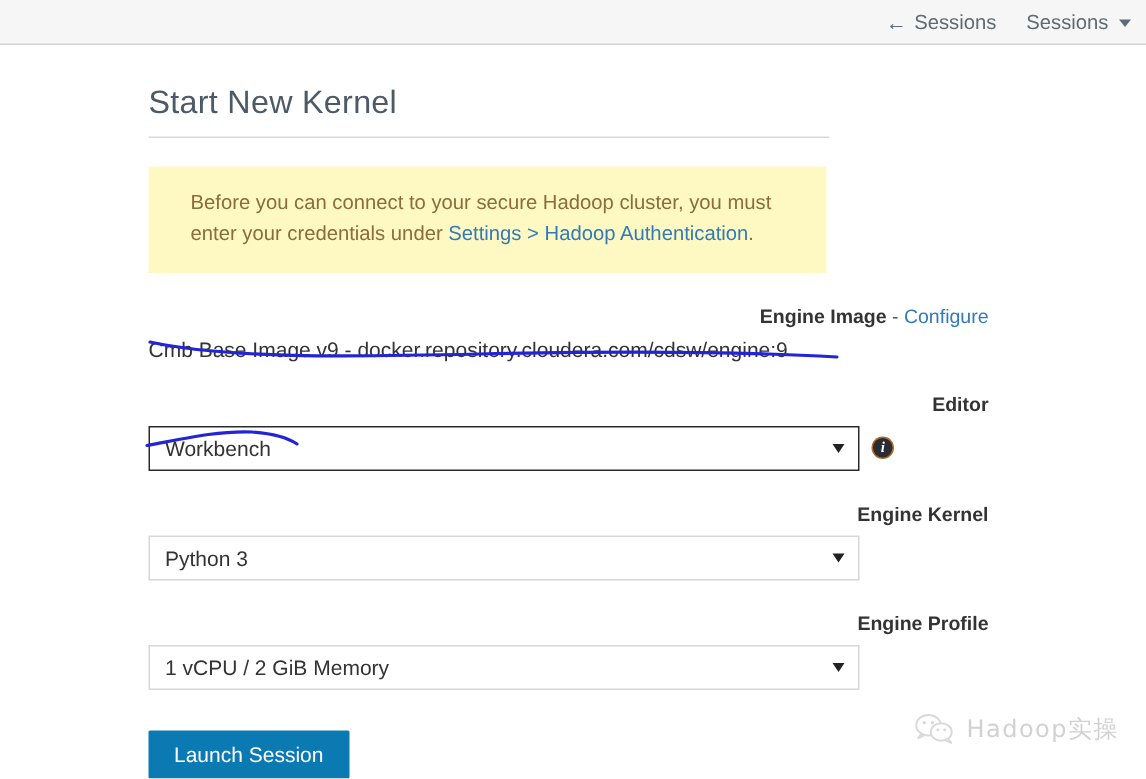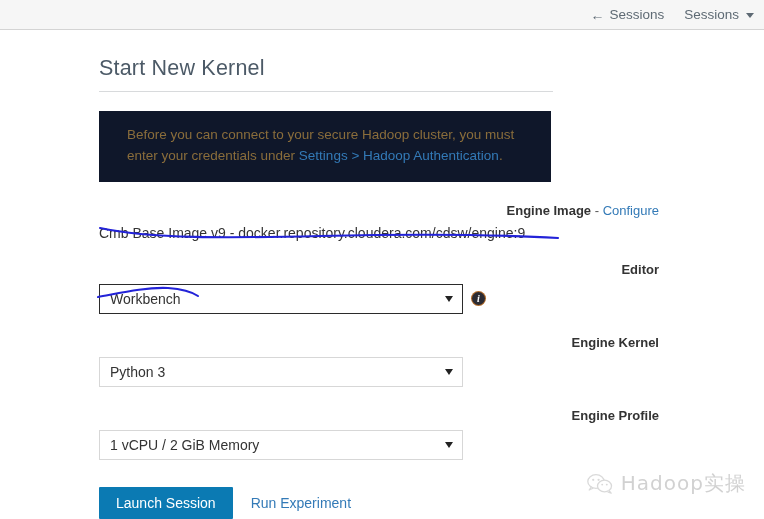--- a/index.html
+++ b/index.html
@@ -81,21 +81,21 @@
   #title-divider {
     width: 454px;
     height: 1px;
     background: #d8dadc;
     margin-bottom: 19px;
   }
 
   
   #warning-banner {
     width: 452px;
-    background: #0f172a;
+    background: #fef9c3;
     box-sizing: border-box;
     padding: 14px 22px 15px 28px;
     font-size: 13.5px;
     line-height: 1.55;
     color: #8a6d3b;
   }
   #warning-banner a {
     color: #337ab7;
     text-decoration: none;
   }
@@ -127,21 +127,21 @@
     white-space: nowrap;
   }
 
   .select-row {
     display: flex;
     align-items: center;
     gap: 9px;
   }
   .select-box {
     position: relative;
-    width: 364px;
+    width: 474px;
     height: 30px;
     box-sizing: border-box;
     background: #ffffff;
     border: 1px solid #d7d7d7;
     display: flex;
     align-items: center;
     padding: 0 10px;
     font-size: 14px;
     color: #333333;
   }
@@ -212,21 +212,21 @@
   #watermark {
     position: absolute;
     right: 18px;
     bottom: 22px;
     display: flex;
     align-items: center;
     gap: 7px;
     opacity: 0.52;
   }
   #watermark-text {
-    font-size: 20px;
+    font-size: 16px;
     color: #a8a8a8;
     letter-spacing: 1px;
     font-family: "DejaVu Sans", sans-serif;
   }
 </style>
 </head>
 <body>
 
 <div id="topbar">
   <div id="topnav">
@@ -275,21 +275,20 @@
   <div class="form-label">Engine Profile</div>
   <div class="select-row">
     <div class="select-box">
       <span>1 vCPU / 2 GiB Memory</span>
       <span class="select-caret"></span>
     </div>
   </div>
 
   <div id="button-row">
     <button id="launch-button">Launch Session</button>
-    <a id="run-experiment-link">Run Experiment</a>
   </div>
 
 </div>
 
 <svg id="annotations" viewBox="0 0 764 519" xmlns="http://www.w3.org/2000/svg">
   <path d="M100,228 C150,239 230,238 320,236 C410,234 490,234 558,238" fill="none" stroke="#2323d8" stroke-width="2.1" stroke-linecap="round"></path>
   <path d="M98,297 C120,293 145,287 168,288 C182,289 192,292 198,296" fill="none" stroke="#2323d8" stroke-width="2.1" stroke-linecap="round"></path>
 </svg>
 
 <div id="watermark">

